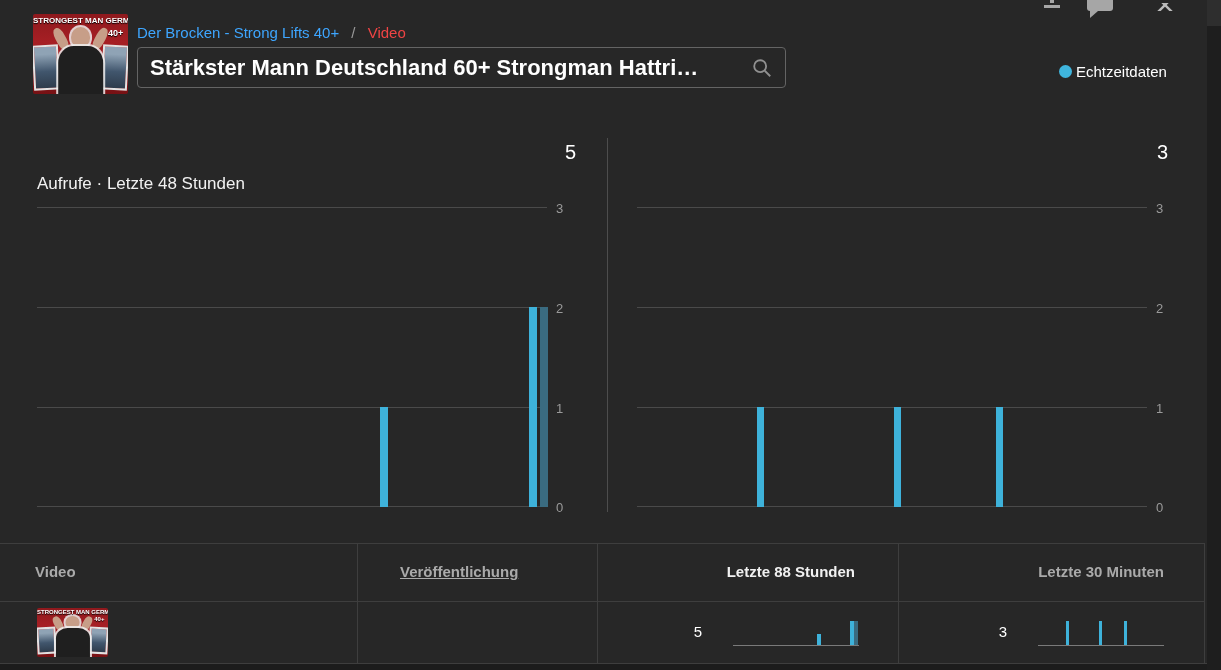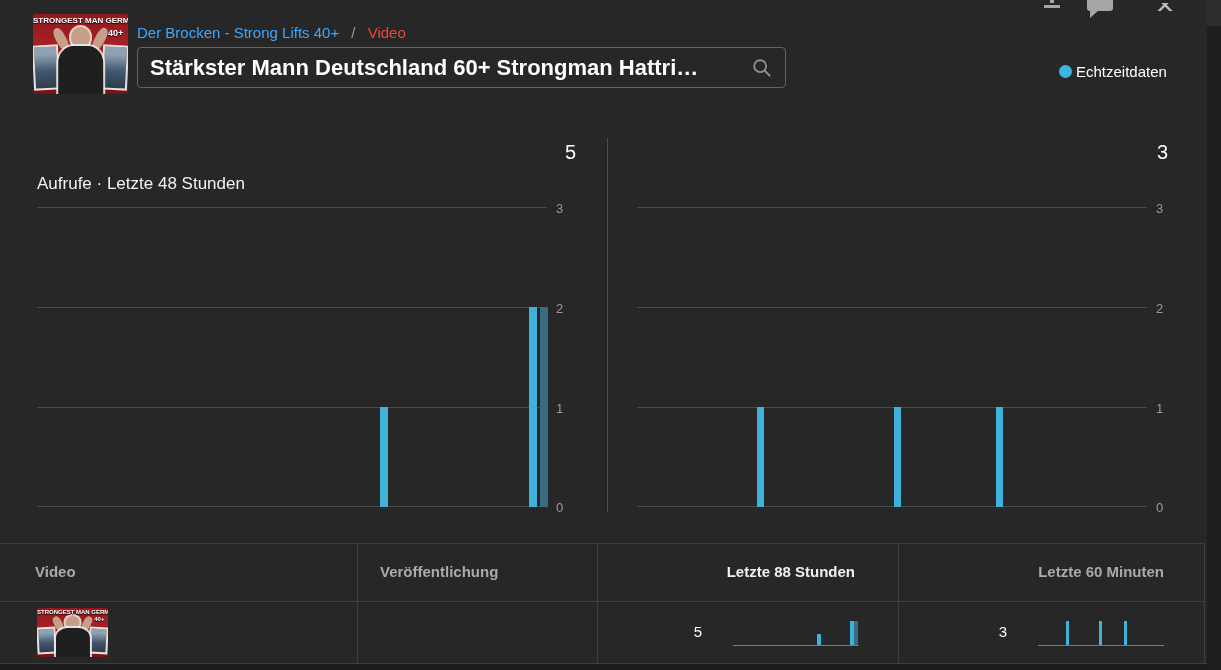--- a/index.html
+++ b/index.html
@@ -153,23 +153,23 @@
 
   <div class="abs tline" style="left:0;top:543px;width:1205px;height:1px;"></div>
   <div class="abs tline" style="left:0;top:601px;width:1205px;height:1px;"></div>
   <div class="abs tline" style="left:0;top:663px;width:1221px;height:1px;"></div>
   <div class="abs tline" style="left:357px;top:543px;width:1px;height:120px;"></div>
   <div class="abs tline" style="left:597px;top:543px;width:1px;height:120px;"></div>
   <div class="abs tline" style="left:898px;top:543px;width:1px;height:120px;"></div>
   <div class="abs tline" style="left:1204px;top:543px;width:1px;height:120px;"></div>
 
   <div class="abs th" style="left:35px;">Video</div>
-  <div class="abs th" style="left:380px;">Veröffentlichung</div>
+  <div class="abs th" style="left:400px;text-decoration:underline;">Veröffentlichung</div>
   <div class="abs th sel" style="left:597px;width:258px;text-align:right;">Letzte 88 Stunden</div>
-  <div class="abs th" style="left:898px;width:266px;text-align:right;">Letzte 60 Minuten</div>
+  <div class="abs th" style="left:898px;width:266px;text-align:right;">Letzte 30 Minuten</div>
 
   <div class="abs thumb" style="left:37px;top:608px;width:71px;height:49px;font-size:6px;">
     <div class="photo pL"></div>
     <div class="photo pR"></div>
     <div class="head"></div>
     <div class="arm aL"></div>
     <div class="arm aR"></div>
     <div class="torso"></div>
     <div class="cap" style="font-size:6px;">STRONGEST MAN GERMANY</div>
     <div class="cap40" style="font-size:6px;">40+</div>

